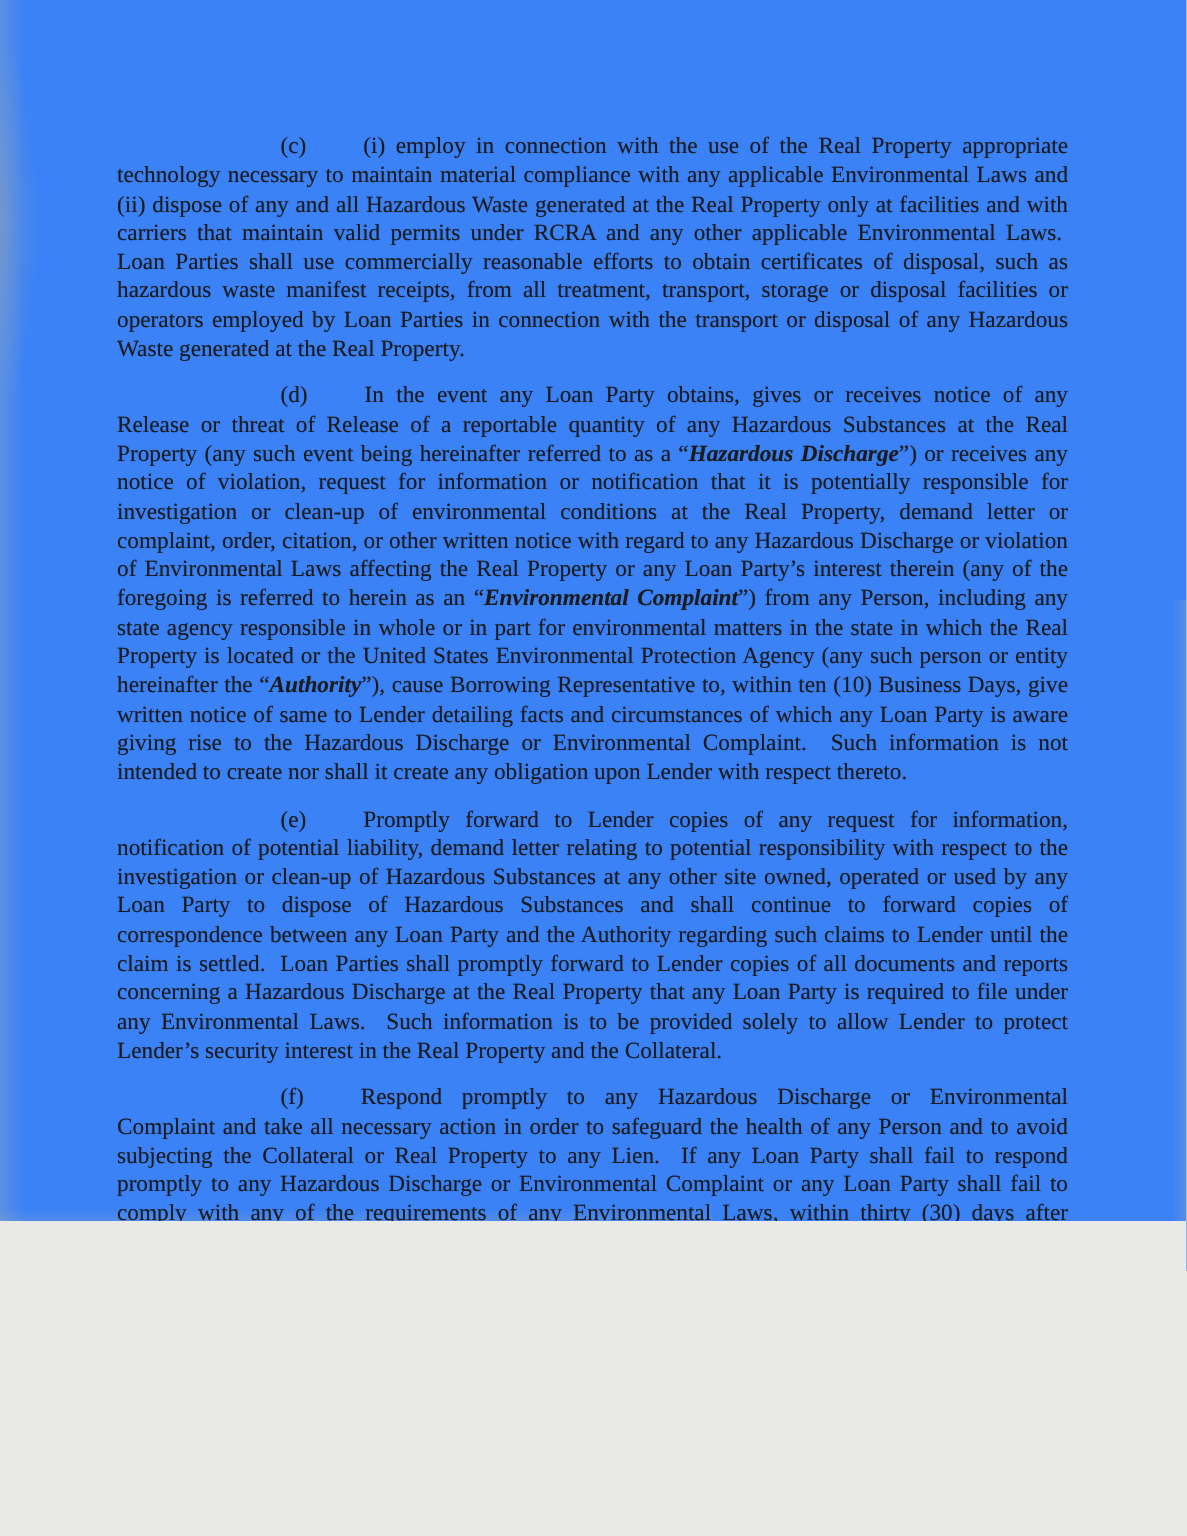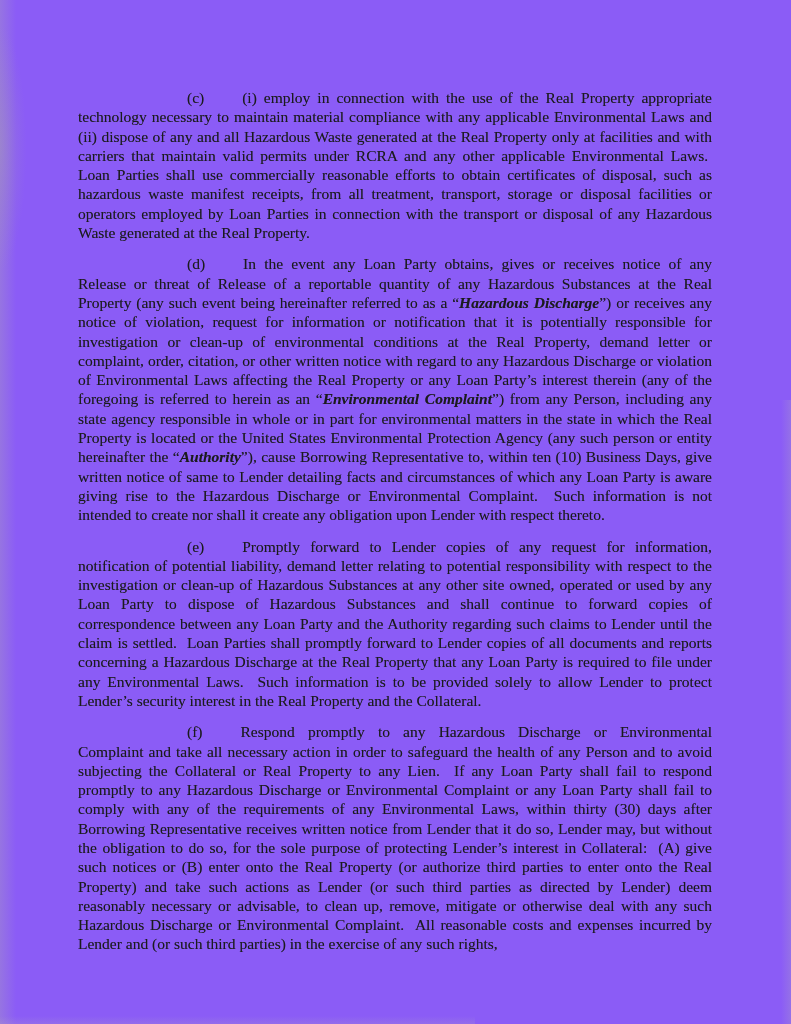--- a/index.html
+++ b/index.html
@@ -3,23 +3,23 @@
 <meta charset="utf-8">
 <style>
   html, body {
     margin: 0;
     padding: 0;
     background: #e9e9e7;
   }
   .page {
     position: relative;
     width: 791px;
-    height: 1024px;
+    height: 814px;
     margin: 0 auto;
-    background: #8b5cf6;
+    background: #3b82f6;
     overflow: hidden;
     font-family: "Liberation Serif", "DejaVu Serif", serif;
   }
   
   .scan-edge-left {
     position: absolute; left: 0; top: 0; width: 16px; height: 100%;
     background: linear-gradient(to right, rgba(180,180,174,0.28), rgba(180,180,174,0));
     pointer-events: none;
   }
   .scan-patch-topleft {

